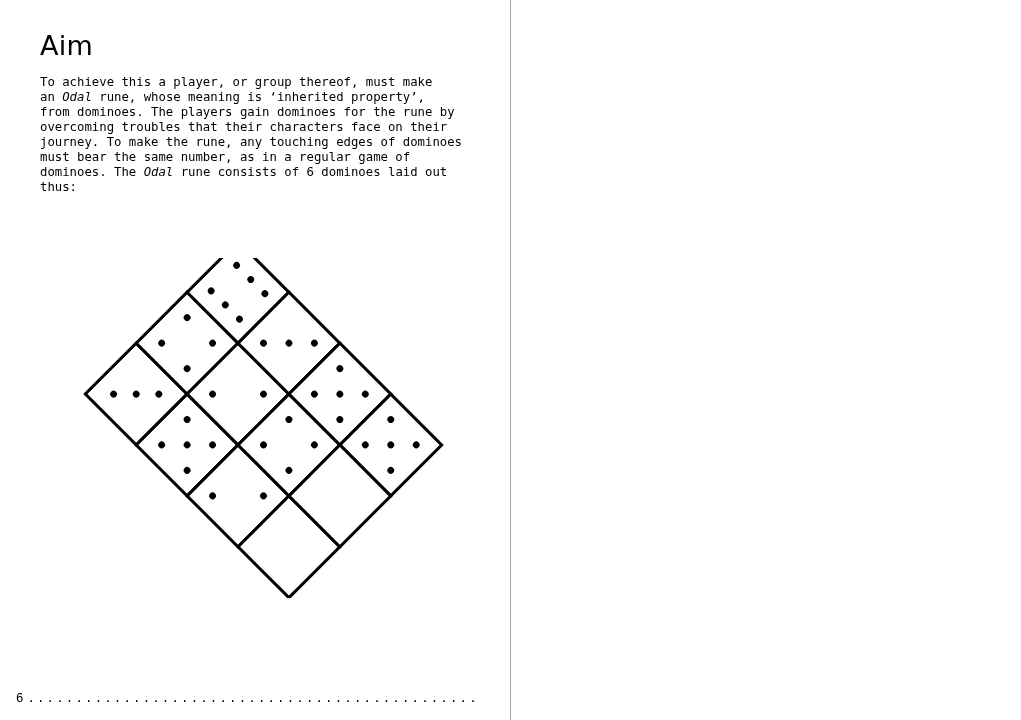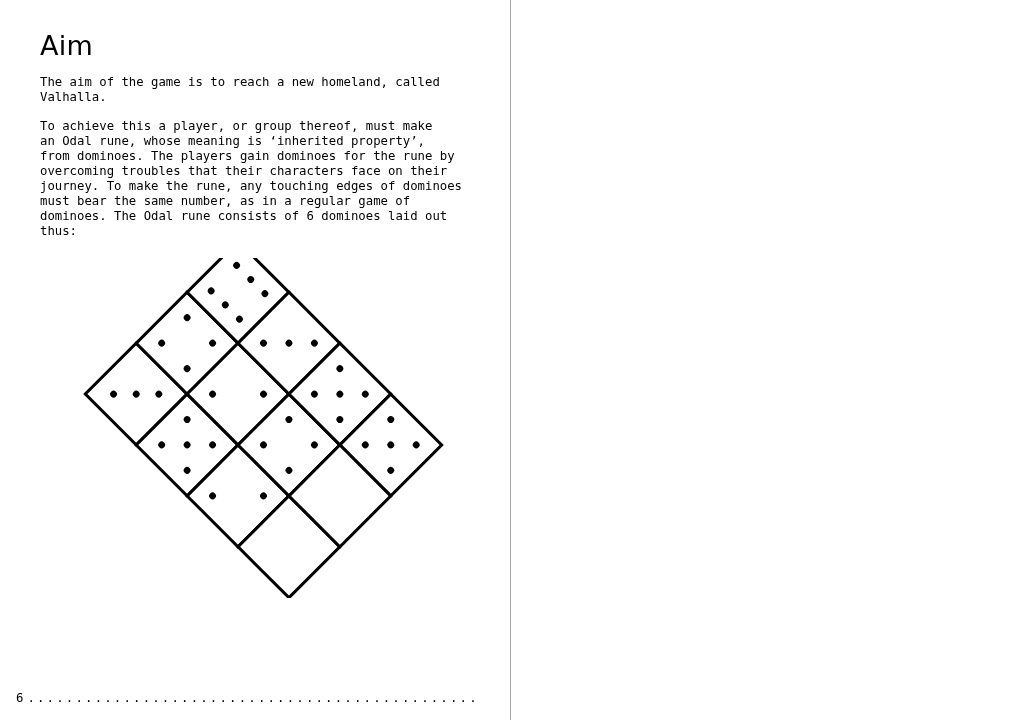--- a/index.html
+++ b/index.html
@@ -51,21 +51,21 @@
     margin: 0 0 14px 0;
     letter-spacing: 0.3px;
   }
   p.para {
     font-size: 12.3px;
     line-height: 15px;
     margin: 0 0 14px 0;
     white-space: pre-wrap;
   }
   p.para:last-child { margin-bottom: 14px; }
-  .ital { }
+  .ital { font-style: italic; }
 
   
   .diagram {
     position: absolute;
     left: 40px;
     top: 258px;
     width: 430px;
     height: 340px;
   }
   .diagram svg { display: block; }
@@ -104,22 +104,20 @@
 </head>
 <body>
 
 <div class="spine"></div>
 
 <div class="page page-left">
 
   <div class="content-left">
     <h1 class="heading">Aim</h1>
 
-    <p class="para">The aim of the game is to reach a new homeland, called
-Valhalla.</p>
     <p class="para">To achieve this a player, or group thereof, must make
 an <span class="ital">Odal</span> rune, whose meaning is ‘inherited property’,
 from dominoes. The players gain dominoes for the rune by
 overcoming troubles that their characters face on their
 journey. To make the rune, any touching edges of dominoes
 must bear the same number, as in a regular game of
 dominoes. The <span class="ital">Odal</span> rune consists of 6 dominoes laid out
 thus:</p>
   </div>
 

